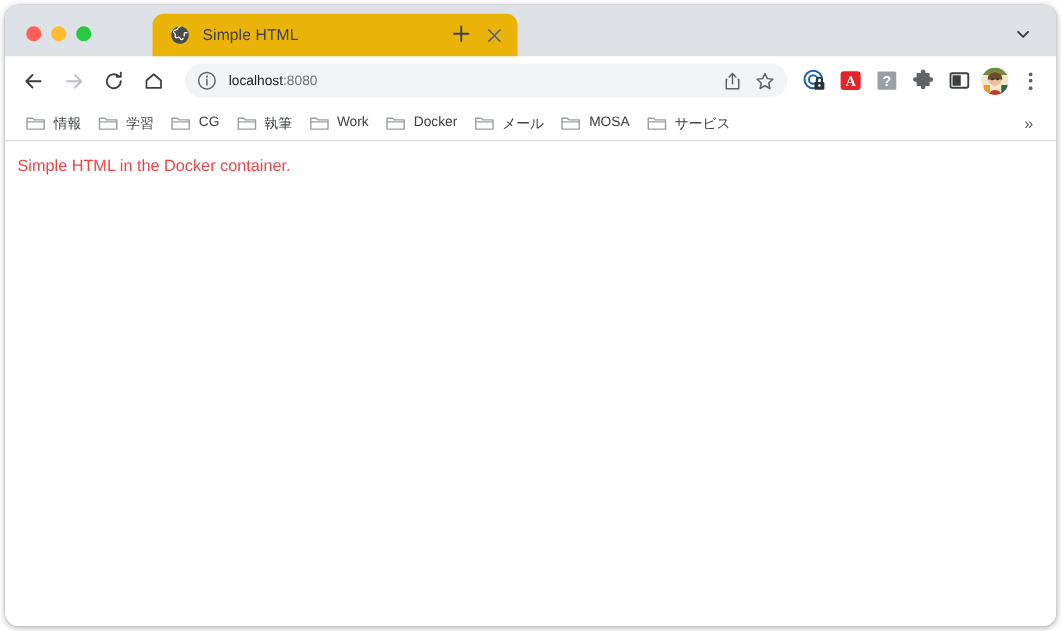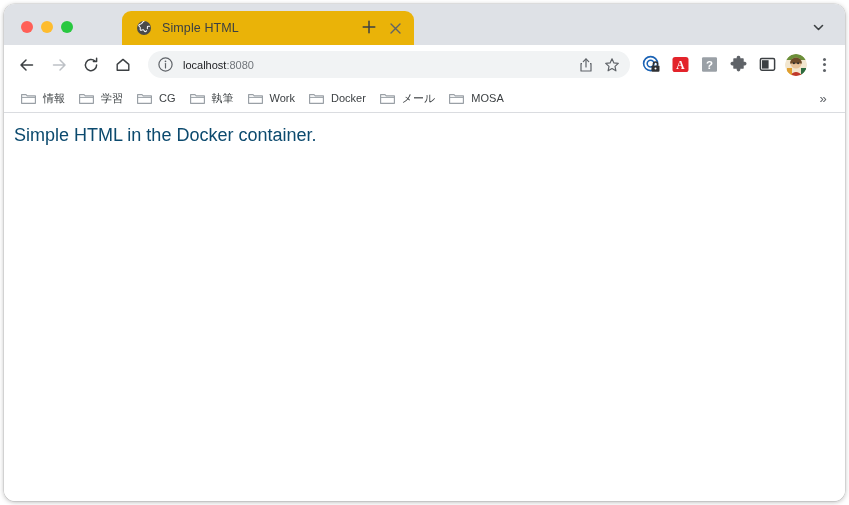--- a/index.html
+++ b/index.html
@@ -281,22 +281,22 @@
 
   
   .page {
     flex: 1 1 auto;
     background: #ffffff;
     padding: 12px 10px;
     box-sizing: border-box;
     overflow: hidden;
   }
   .page-text {
-    font-size: 18px;
-    color: #0c4a6e;
+    font-size: 13px;
+    color: #ef4444;
     line-height: 1.2;
     font-family: "Liberation Sans", "DejaVu Sans", sans-serif;
   }
 </style>
 </head>
 <body>
 
 <div class="screen">
   <div class="browser-window">
 
@@ -513,20 +513,27 @@
 
 
       <div class="bm">
         <svg class="bm-folder" viewBox="0 0 17 17">
           <path d="M1.6 4.6 h4.4 l1.2 1.3 h8.2 v7.4 h-13.8 z" fill="#ffffff" stroke="#9aa0a6" stroke-width="1.15" stroke-linejoin="round"></path>
           <path d="M1.6 7.4 h13.8" stroke="#9aa0a6" stroke-width="1.0"></path>
         </svg>
         <span class="bm-label">MOSA</span>
       </div>
 
+      <div class="bm">
+        <svg class="bm-folder" viewBox="0 0 17 17">
+          <path d="M1.6 4.6 h4.4 l1.2 1.3 h8.2 v7.4 h-13.8 z" fill="#ffffff" stroke="#9aa0a6" stroke-width="1.15" stroke-linejoin="round"></path>
+          <path d="M1.6 7.4 h13.8" stroke="#9aa0a6" stroke-width="1.0"></path>
+        </svg>
+        <span class="bm-label">サービス</span>
+      </div>
 
       <div class="bm-overflow">»</div>
     </div>
 
     <div class="page">
       <div class="page-text">Simple HTML in the Docker container.</div>
     </div>
 
   </div>
 </div>

